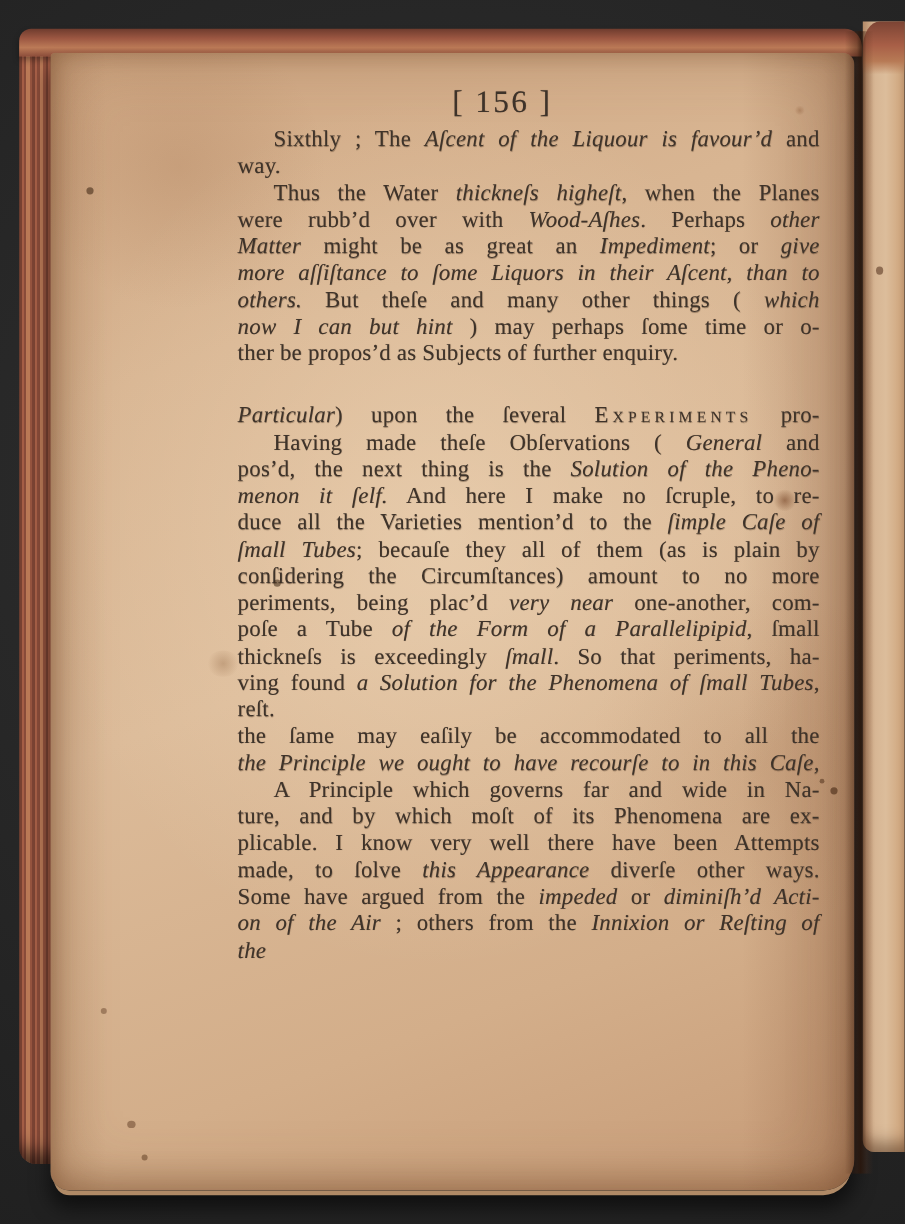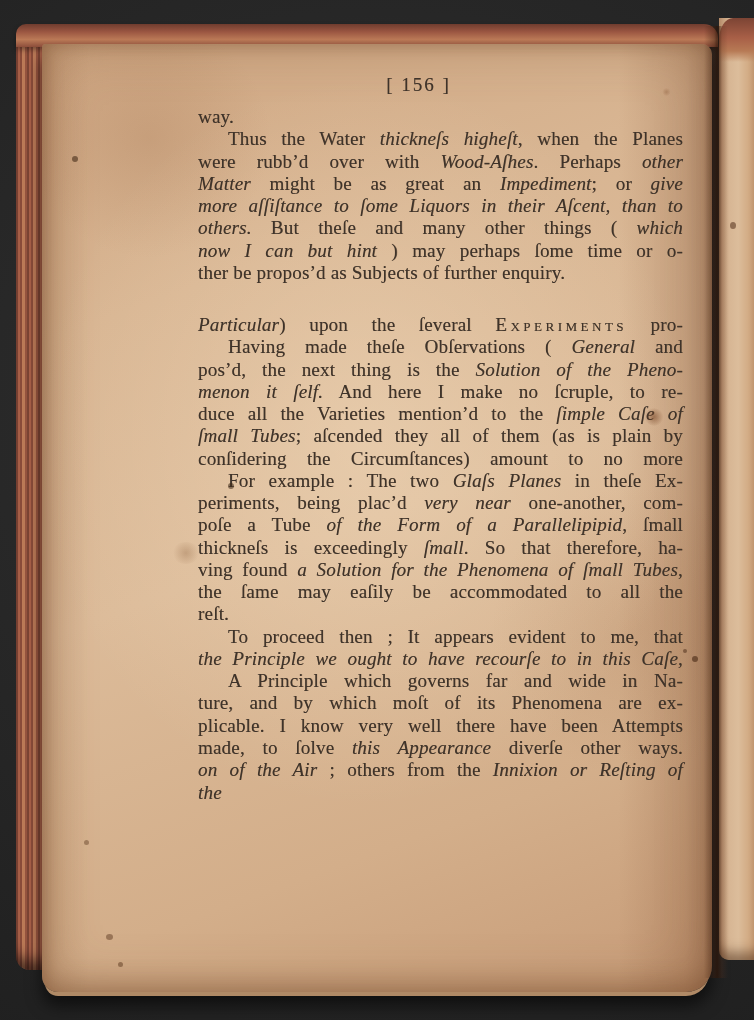--- a/index.html
+++ b/index.html
@@ -40,21 +40,21 @@
     background:linear-gradient(90deg,#b98f6c 0%,#d7b694 30%,#dcbd9b 55%,#d2ab84 85%,#c59a74 100%);
     border-radius:0 0 0 10px;
     box-shadow:inset 0 -16px 12px -8px rgba(70,40,20,.5);}
   .facing-cap{position:absolute;left:0;top:0;width:100%;height:44px;
     background:linear-gradient(180deg,var(--red-dk),#a85f47 45%,#b77a55 75%,rgba(183,122,85,0));
     border-radius:14px 0 0 0 / 22px 0 0 0;}
   
   .content{position:absolute;left:0;top:0;width:100%;height:100%;box-sizing:border-box;
     padding:30px 29px 0 156px;color:var(--ink);font-size:19px;line-height:22.25px;
     letter-spacing:.2px;text-shadow:.3px .3px .6px rgba(60,40,25,.45);}
-  .pagenum{font-size:19px;line-height:22px;text-align:center;letter-spacing:2px;
+  .pagenum{font-size:26px;line-height:22px;text-align:center;letter-spacing:2px;
     position:relative;left:-22px;margin-bottom:10px;}
   .para{margin:0;}
   .para.space-before{margin-top:30px;}
   .line{text-align:justify;text-align-last:justify;}
   .line.noJ{text-align-last:left;}
   .line.indent{text-indent:30px;}
   .i{font-style:italic;}
   .sc{font-variant:small-caps;letter-spacing:3.5px;}
   .catchword-line{font-style:italic;margin-top:1px;}
   
@@ -65,58 +65,58 @@
 
 <div class="scan">
   <div class="left-edges"></div>
   <div class="top-edge"></div>
 
   <div class="page">
     <div class="content">
       <div class="pagenum">[ 156 ]</div>
       <div id="paras">
           <div class="para">
+            <div class="line indent"><span>Sixthly ; The </span><span class="i">Aſcent of the Liquour is favour’d</span><span> and</span></div>
             <div class="line noJ"><span>way.</span></div>
           </div>
           <div class="para">
             <div class="line indent"><span>Thus the Water </span><span class="i">thickneſs higheſt</span><span>, when the Planes</span></div>
             <div class="line"><span>were rubb’d over with </span><span class="i">Wood-Aſhes</span><span>. Perhaps </span><span class="i">other</span></div>
             <div class="line"><span class="i">Matter</span><span> might be as great an </span><span class="i">Impediment</span><span>; or </span><span class="i">give</span></div>
             <div class="line"><span class="i">more aſſiſtance to ſome Liquors in their Aſcent, than to</span></div>
             <div class="line"><span class="i">others.</span><span> But theſe and many other things ( </span><span class="i">which</span></div>
             <div class="line"><span class="i">now I can but hint</span><span> ) may perhaps ſome time or o-</span></div>
             <div class="line noJ"><span>ther be propos’d as Subjects of further enquiry.</span></div>
           </div>
           <div class="para space-before">
             <div class="line"><span class="i">Particular</span><span>) upon the ſeveral </span><span class="sc">Experiments</span><span> pro-</span></div>
             <div class="line indent"><span>Having made theſe Obſervations ( </span><span class="i">General</span><span> and</span></div>
             <div class="line"><span>pos’d, the next thing is the </span><span class="i">Solution of the Pheno-</span></div>
             <div class="line"><span class="i">menon it ſelf.</span><span> And here I make no ſcruple, to re-</span></div>
             <div class="line"><span>duce all the Varieties mention’d to the </span><span class="i">ſimple Caſe of</span></div>
-            <div class="line"><span class="i">ſmall Tubes</span><span>; aſcended they all of them (as is plain by</span></div>
+            <div class="line"><span class="i">ſmall Tubes</span><span>; becauſe they all of them (as is plain by</span></div>
             <div class="line"><span>conſidering the Circumſtances) amount to no more</span></div>
           </div>
           <div class="para">
-            <div class="line indent"><span>For example : The two </span><span class="i">Glaſs Planes</span><span> in theſe Ex-</span></div>
             <div class="line"><span>periments, being plac’d </span><span class="i">very near</span><span> one-another, com-</span></div>
             <div class="line"><span>poſe a Tube </span><span class="i">of the Form of a Parallelipipid</span><span>, ſmall</span></div>
-            <div class="line"><span>thickneſs is exceedingly </span><span class="i">ſmall</span><span>. So that therefore, ha-</span></div>
+            <div class="line"><span>thickneſs is exceedingly </span><span class="i">ſmall</span><span>. So that periments, ha-</span></div>
             <div class="line"><span>ving found </span><span class="i">a Solution for the Phenomena of ſmall Tubes</span><span>,</span></div>
+            <div class="line noJ"><span>reſt.</span></div>
             <div class="line"><span>the ſame may eaſily be accommodated to all the</span></div>
-            <div class="line noJ"><span>reſt.</span></div>
           </div>
           <div class="para">
-            <div class="line indent"><span>To proceed then ; It appears evident to me, that</span></div>
             <div class="line"><span class="i">the Principle we ought to have recourſe to in this Caſe,</span></div>
           </div>
           <div class="para">
             <div class="line indent"><span>A Principle which governs far and wide in Na-</span></div>
             <div class="line"><span>ture, and by which moſt of its Phenomena are ex-</span></div>
             <div class="line"><span>plicable. I know very well there have been Attempts</span></div>
             <div class="line"><span>made, to ſolve </span><span class="i">this Appearance</span><span> diverſe other ways.</span></div>
+            <div class="line"><span>Some have argued from the </span><span class="i">impeded</span><span> or </span><span class="i">diminiſh’d Acti-</span></div>
             <div class="line"><span class="i">on of the Air</span><span> ; others from the </span><span class="i">Innixion or Reſting of</span></div>
           </div>
         </div>
       <div class="catchword-line">the</div>
     </div>
   </div>
 
   <div class="gutter"></div>
   <div class="facing">
     <div class="facing-cap"></div>

